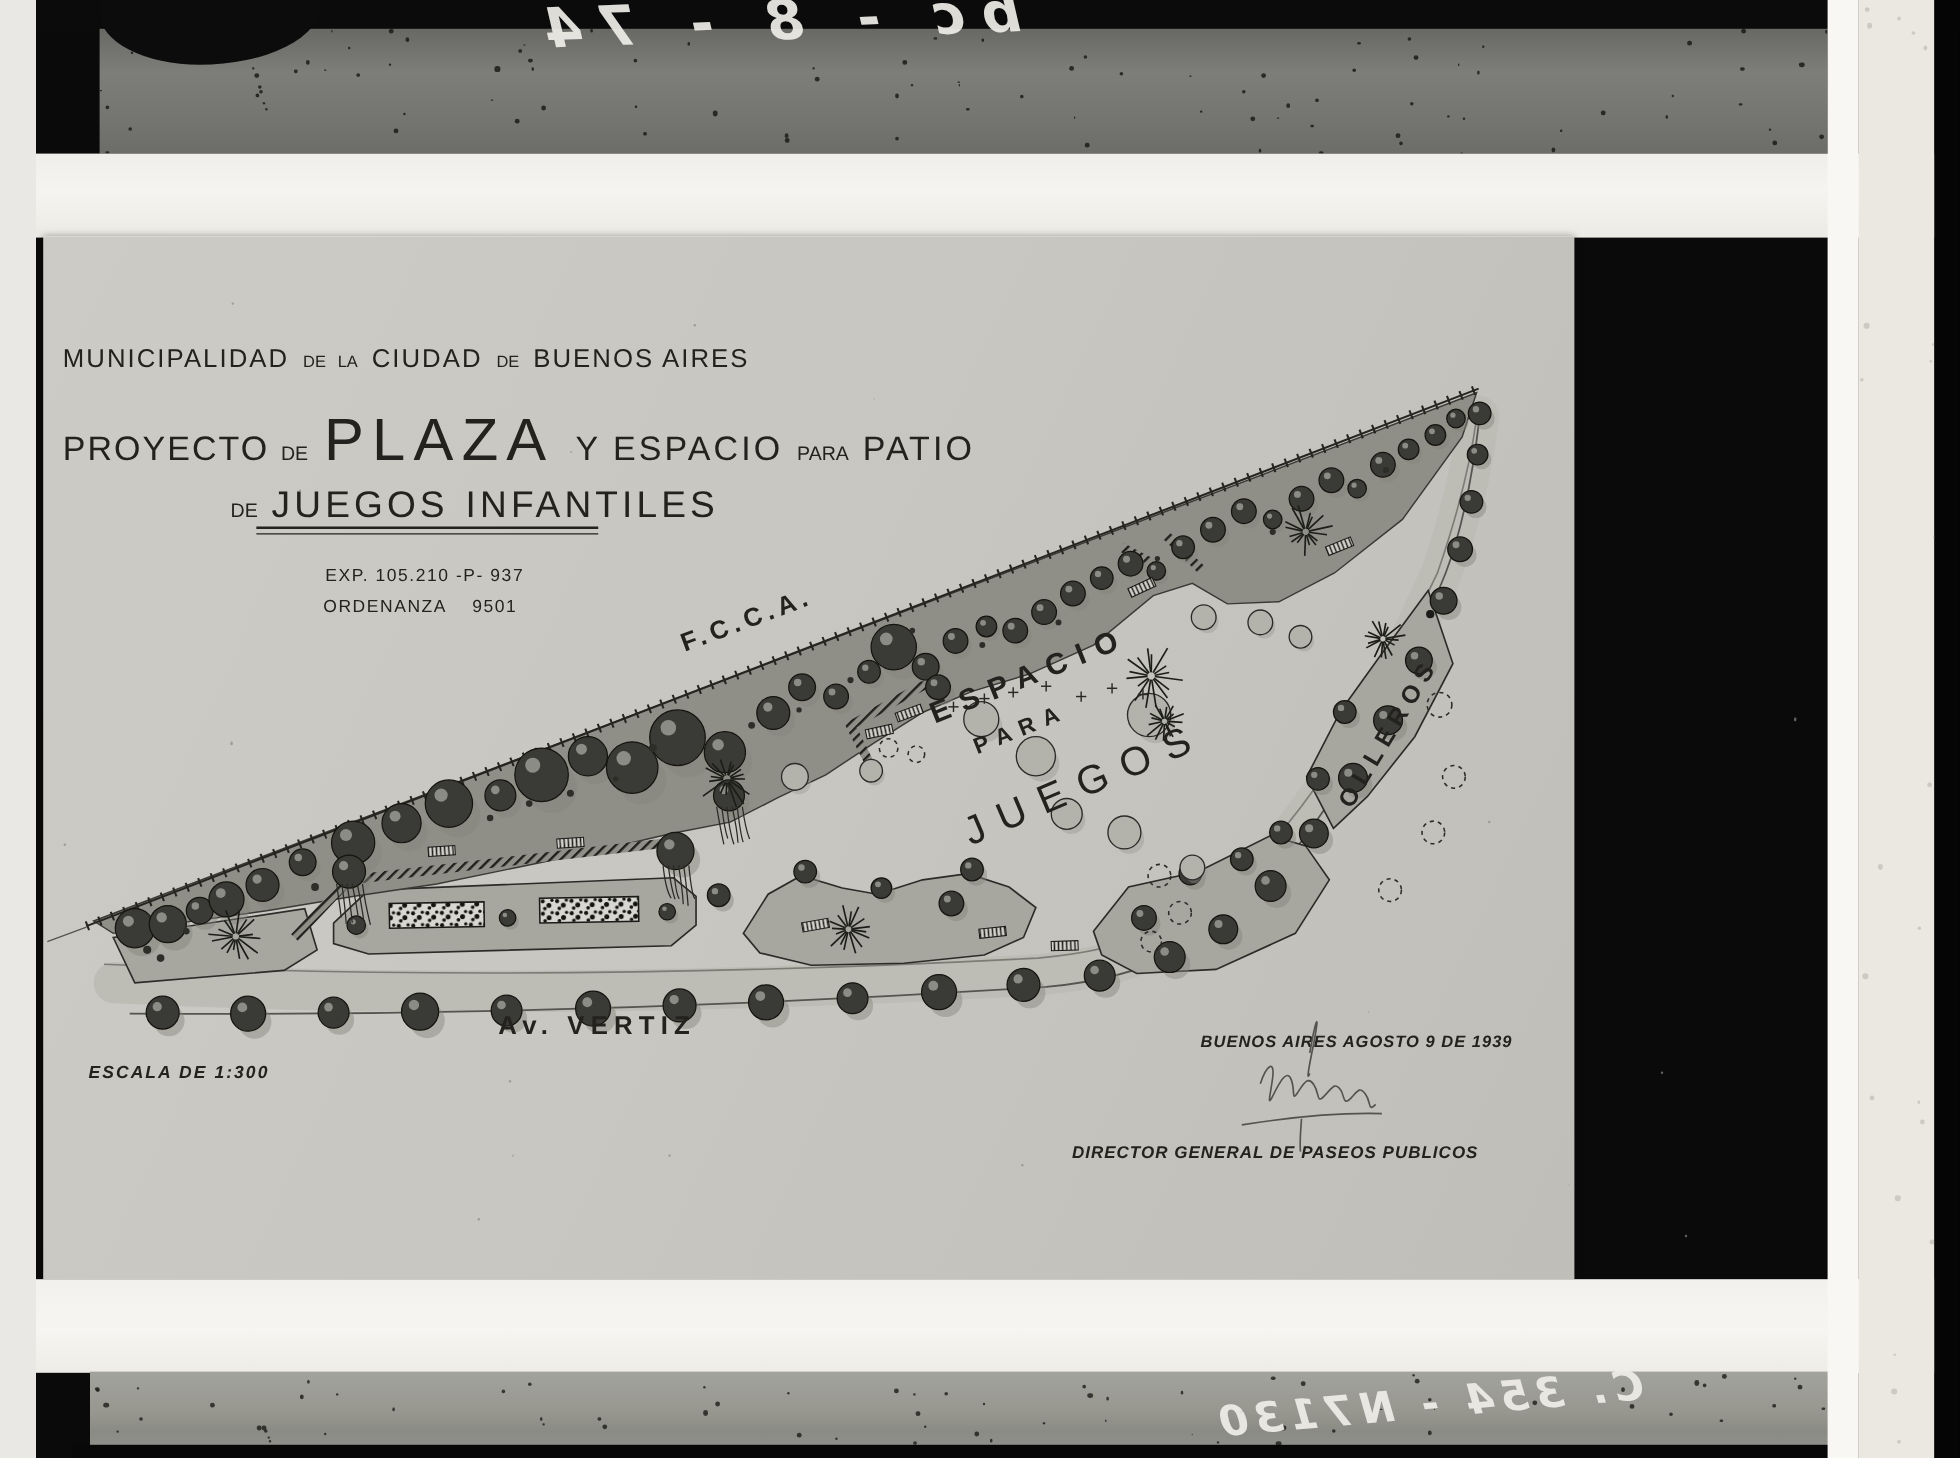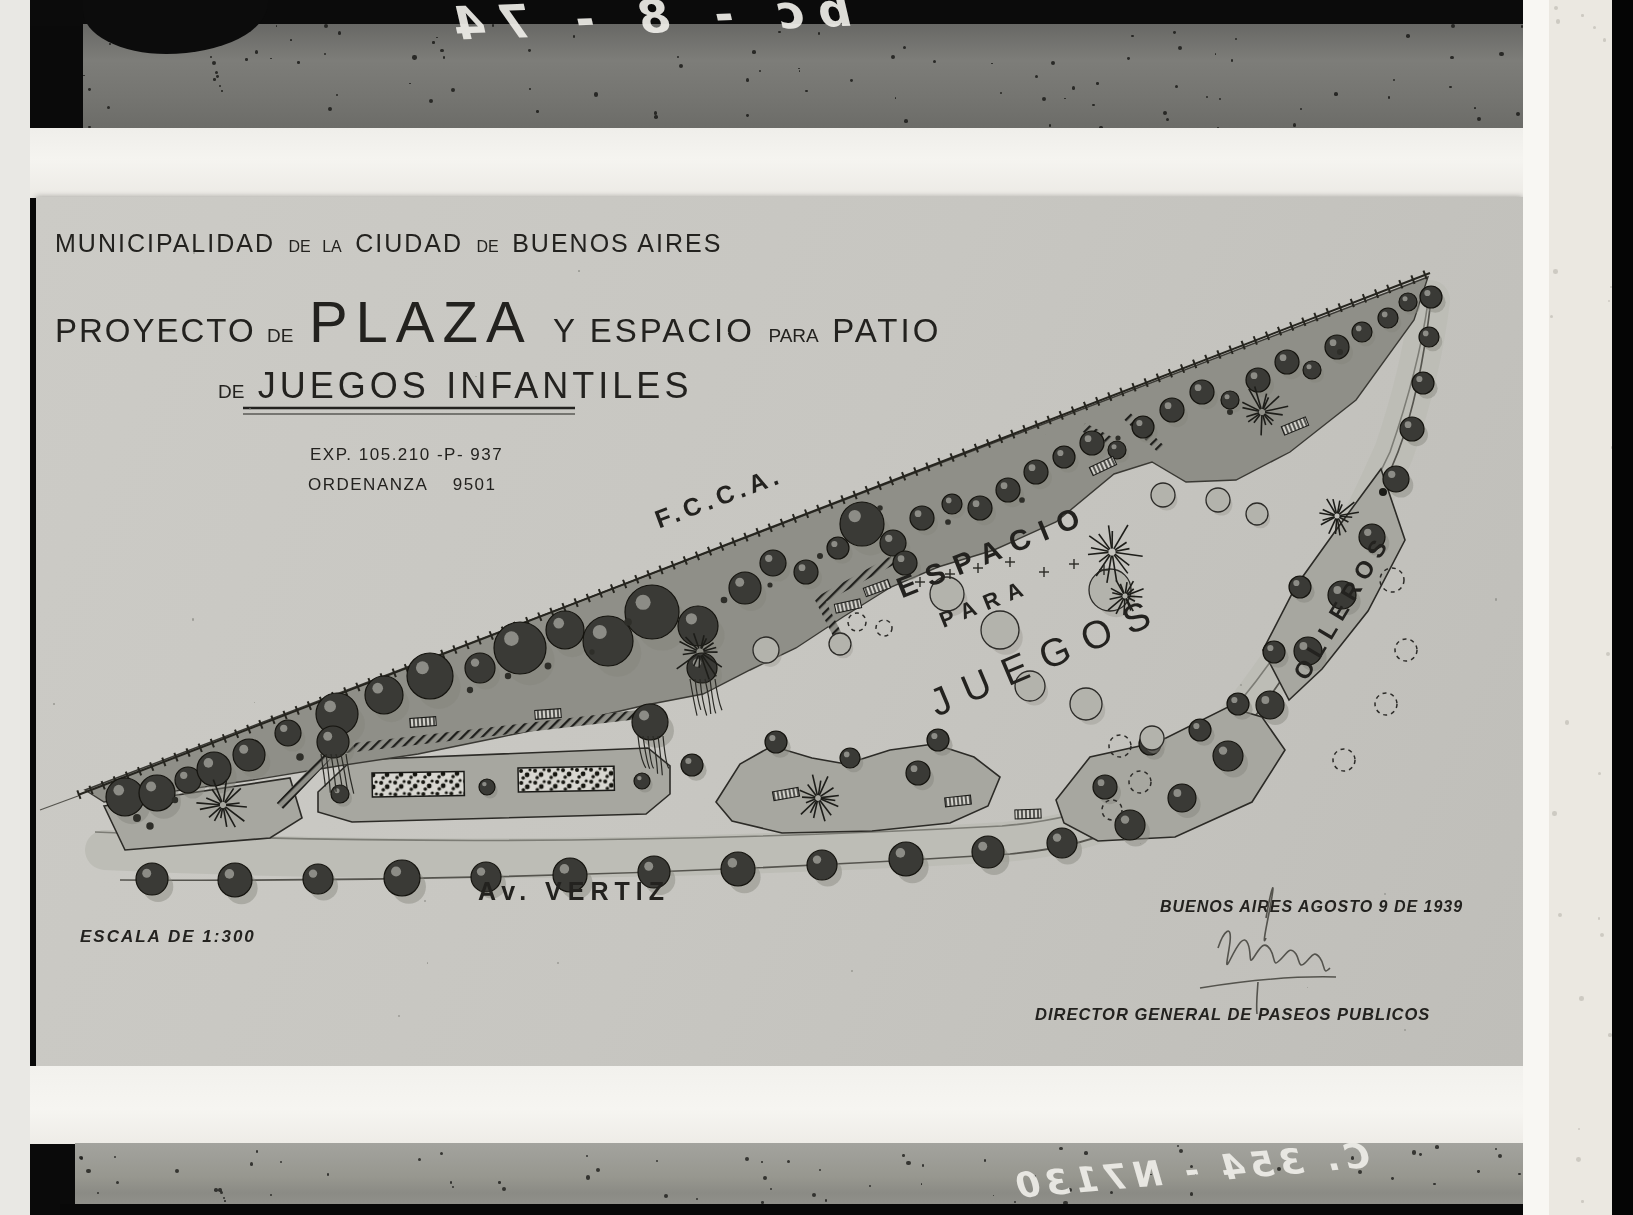--- a/index.html
+++ b/index.html
@@ -24,21 +24,21 @@
   #edge-black-right{left:1612px;top:0;width:21px;height:1215px;background:#050505;z-index:31;}
   #strip-white-left{left:0;top:0;width:30px;height:1215px;background:#e9e8e4;z-index:29;}
   
   .chalk{color:#efeee9;font-style:italic;font-weight:bold;white-space:nowrap;z-index:20;
          font-family:"DejaVu Sans",sans-serif;opacity:.92;}
   #chalk-top{left:430px;top:-10px;font-size:46px;letter-spacing:14px;
              transform:scaleX(-1) rotate(2deg);transform-origin:center;width:430px;text-align:center;}
   #chalk-bottom{left:1070px;top:1148px;font-size:35px;letter-spacing:5px;
              transform:scaleX(-1) rotate(5deg);transform-origin:center;width:300px;text-align:center;}
   
-  #paper{left:36px;top:197px;width:1487px;height:869px;
+  #paper{left:36px;top:197px;width:1276px;height:869px;
          background:linear-gradient(115deg,#cccbc6,#c7c6c1 50%,#bfbeb9);
          box-shadow:0 0 6px rgba(0,0,0,.35);}
   #plan{position:absolute;left:0;top:0;width:100%;height:100%;}
   .speck{position:absolute;border-radius:50%;}
 </style>
 </head>
 <body>
 
 <div class="photo">
 

